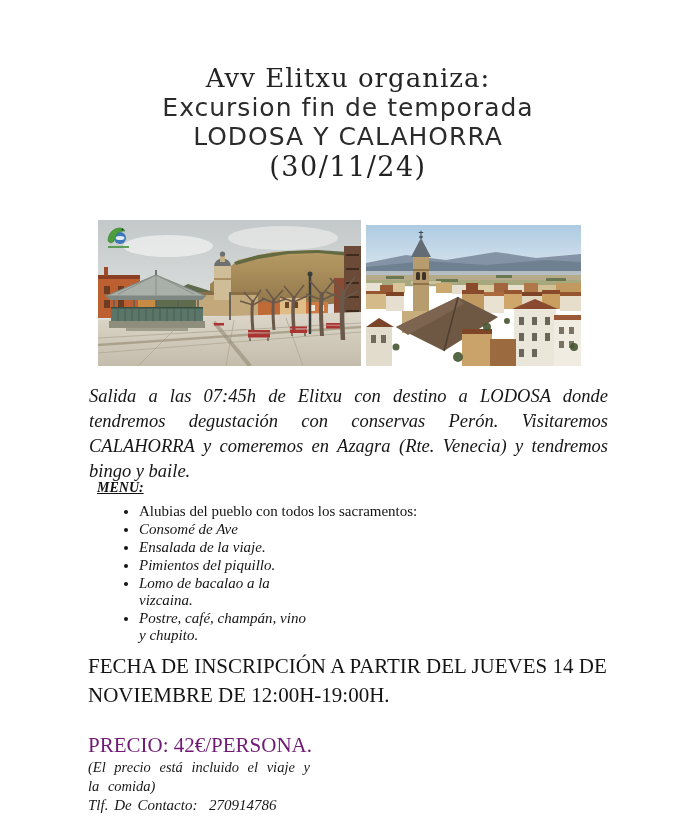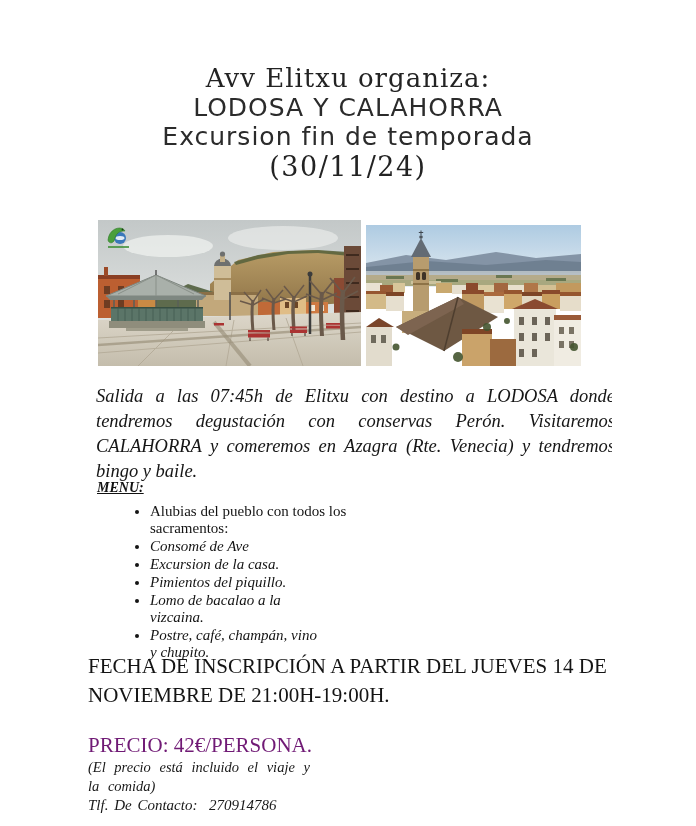--- a/index.html
+++ b/index.html
@@ -12,47 +12,47 @@
   .t-serif1{font-family:"DejaVu Serif",serif;font-size:26px;line-height:30px;letter-spacing:1px;}
   .t-sans{font-family:"DejaVu Sans",sans-serif;font-size:25px;line-height:29px;letter-spacing:1px;color:#2b2b2b;}
   .t-serif2{font-family:"DejaVu Serif",serif;font-size:27px;line-height:31px;letter-spacing:1.5px;}
   
   .photos{position:absolute;top:220px;left:98px;display:flex;align-items:flex-end;gap:5px;}
   .photo svg{display:block;}
   
   .intro{
     position:absolute;top:384px;left:89px;width:519px;
     font-style:italic;font-size:18.5px;line-height:25px;
-    text-align:justify;white-space:pre-wrap;color:#161616;margin-left:7px;
+    text-align:justify;white-space:pre-wrap;color:#161616;
   }
   
   .menu{position:absolute;top:480px;left:97px;width:330px;}
   .menu-heading{font-size:14px;font-weight:bold;font-style:italic;text-decoration:underline;color:#111;}
   .menu-list{margin:7px 0 0 0;padding:0 0 0 37px;list-style:disc;}
-  .menu-list li{font-size:15px;line-height:17px;margin:0 0 1px 16px;white-space:pre-line;color:#141414;}
+  .menu-list li{font-size:15px;line-height:17px;margin:0 0 1px 5px;white-space:pre-line;color:#141414;}
   .menu-list li.it{font-style:italic;}
   
   .inscription{position:absolute;top:652px;left:88px;width:545px;font-size:21px;line-height:29px;color:#141414;}
   .price{position:absolute;top:733px;left:88px;font-size:21px;color:#701a75;}
   .price-note{
     position:absolute;top:758px;left:88px;width:280px;
     font-style:italic;font-size:14.5px;line-height:19px;word-spacing:5px;
     white-space:pre-line;color:#191919;
   }
   .contact{position:absolute;top:797px;left:88px;font-style:italic;font-size:15px;word-spacing:2px;white-space:pre;color:#191919;}
 </style>
 </head>
 <body>
 
 <div class="page">
 
   <div class="title-block">
     <div class="t-serif1">Avv Elitxu organiza:</div>
+    <div class="t-sans">Excursion fin de temporada</div>
     <div class="t-sans">LODOSA Y CALAHORRA</div>
-    <div class="t-sans">Excursion fin de temporada</div>
     <div class="t-serif2">(30/11/24)</div>
   </div>
 
   <div class="photos">
 
     <div class="photo">
       <svg width="263" height="146" viewBox="0 0 263 146">
         <defs>
           <linearGradient id="lsky" x1="0" y1="0" x2="0" y2="1">
             <stop offset="0" stop-color="#c3c8c8"></stop>
@@ -329,30 +329,30 @@
     </div>
   </div>
 
   <div class="intro">Salida a las 07:45h de Elitxu con destino a LODOSA donde tendremos degustación con conservas Perón. Visitaremos  CALAHORRA y comeremos en Azagra (Rte. Venecia) y tendremos bingo y baile.</div>
 
   <div class="menu">
     <div class="menu-heading">MENU:</div>
     <ul class="menu-list">
       <li>Alubias del pueblo con todos los sacramentos:</li>
       <li class="it">Consomé de Ave</li>
-      <li class="it">Excursion de la casa.</li>
+      <li class="it">Ensalada de la viaje.</li>
       <li class="it">Pimientos del piquillo.</li>
       <li class="it">Lomo de bacalao a la
 vizcaina.</li>
       <li class="it">Postre, café, champán, vino
 y chupito.</li>
     </ul>
   </div>
 
-  <div class="inscription">FECHA DE INSCRIPCIÓN A PARTIR DEL JUEVES 14 DE NOVIEMBRE DE 21:00H-19:00H.</div>
+  <div class="inscription">FECHA DE INSCRIPCIÓN A PARTIR DEL JUEVES 14 DE NOVIEMBRE DE 12:00H-19:00H.</div>
 
   <div class="price">PRECIO: 42€/PERSONA.</div>
   <div class="price-note">(El precio está incluido el viaje y
 la comida)</div>
 
   <div class="contact">Tlf. De Contacto:  270914786</div>
 
 </div>
 
 </body></html>

